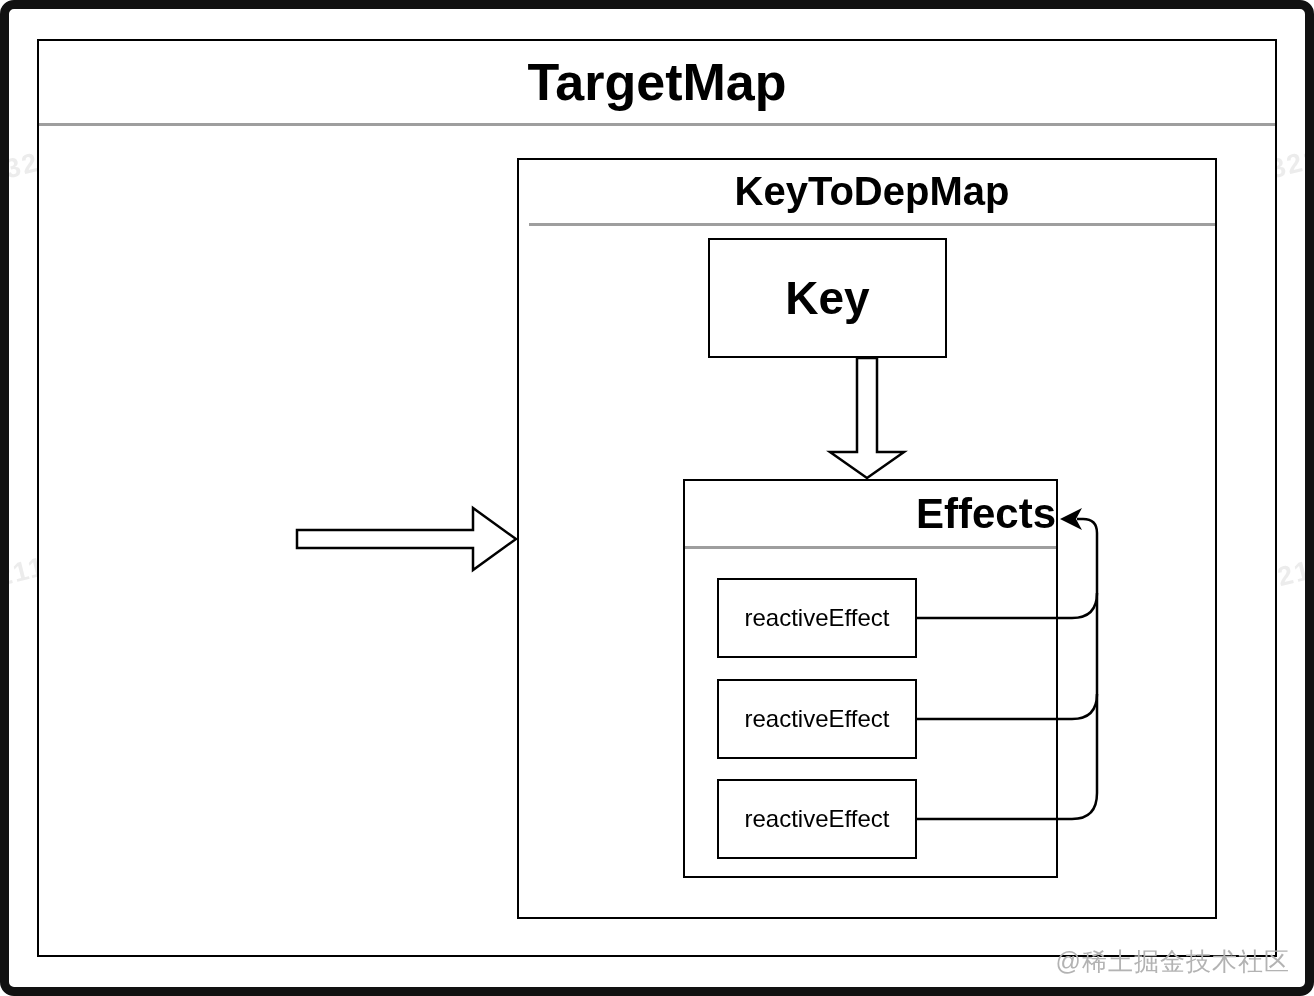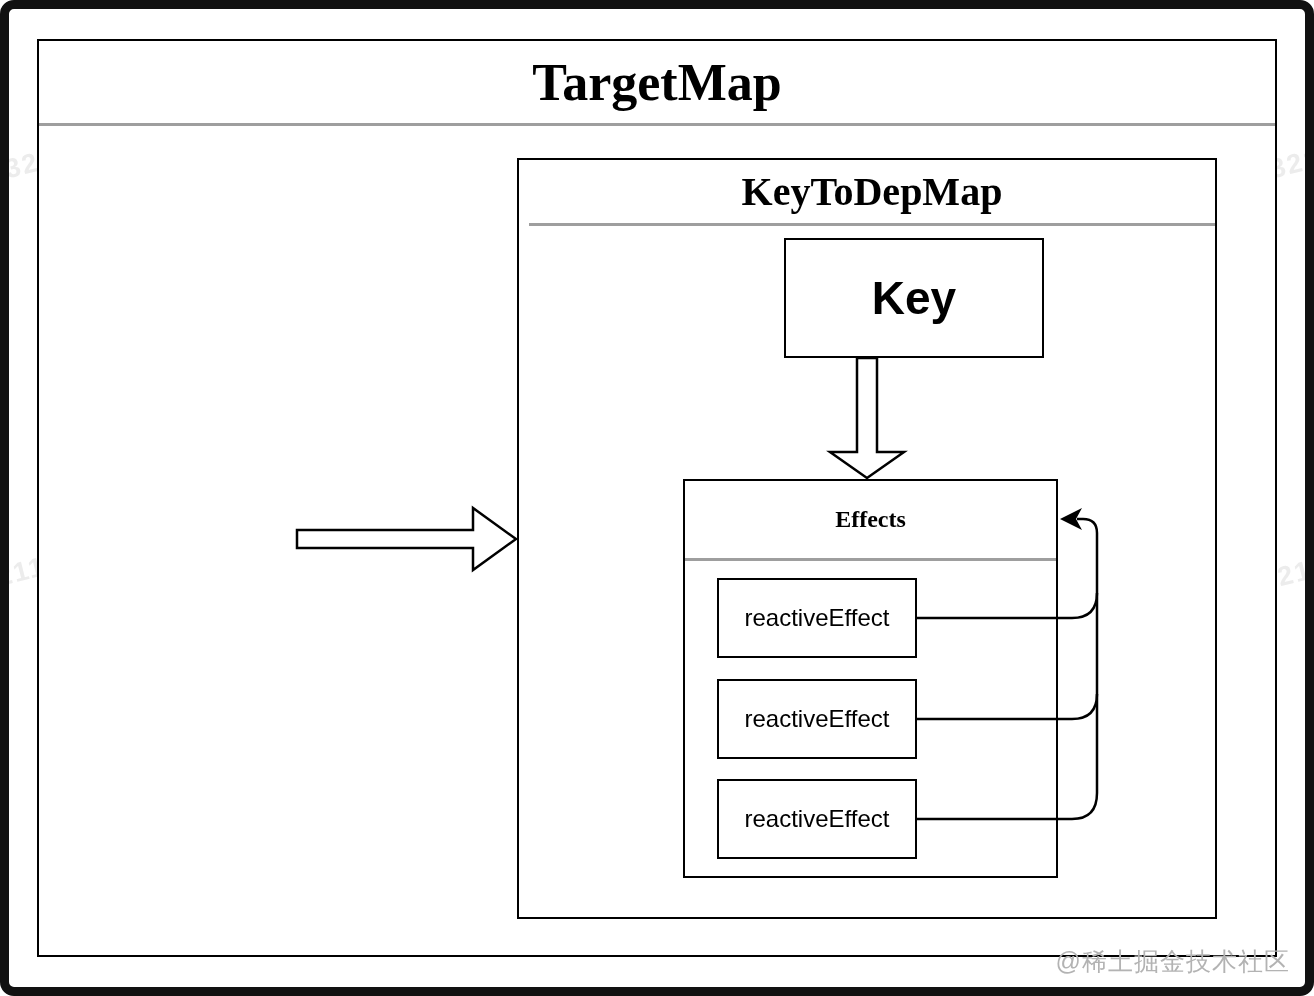--- a/index.html
+++ b/index.html
@@ -14,35 +14,35 @@
   }
   
   .box{
     position:absolute;background:#ffffff;border:2.5px solid #000000;z-index:2;
     display:flex;align-items:center;justify-content:center;
   }
   .box .label{color:#000;text-align:center;}
   .headered{display:block;}
   .box-header{
     width:100%;display:flex;align-items:center;justify-content:center;
-    border-bottom:3px solid #9e9e9e;font-weight:bold;color:#000;font-family:Liberation Serif, serif;
+    border-bottom:3px solid #9e9e9e;font-weight:bold;color:#000;
   }
   
   .targetmap{left:37px;top:39px;width:1240px;height:918px;}
   .targetmap .box-header{height:85px;font-size:52px;}
   
   .keytodepmap{left:517px;top:158px;width:700px;height:761px;padding-left:10px;}
   .keytodepmap .box-header{height:66px;font-size:40px;}
   
   .effects{left:683px;top:479px;width:375px;height:399px;}
-  .effects .box-header{height:80px;font-size:24px;}
+  .effects .box-header{height:68px;font-size:42px;justify-content:flex-end;}
   
   .target{left:58px;top:479px;width:239px;height:119px;}
   .target .label{font-size:44px;font-weight:bold;}
-  .key{left:784px;top:238px;width:260px;height:120px;}
+  .key{left:708px;top:238px;width:239px;height:120px;}
   .key .label{font-size:46px;font-weight:bold;}
   
   .reactive{left:717px;width:200px;height:80px;justify-content:center;}
   .reactive .label{font-size:24px;font-weight:normal;}
   .re1{top:578px;} .re2{top:679px;} .re3{top:779px;}
   
   .overlay{position:absolute;left:0;top:0;z-index:10;pointer-events:none;}
   
   .wm-layer{position:absolute;inset:0;z-index:1;pointer-events:none;}
   .wm{

